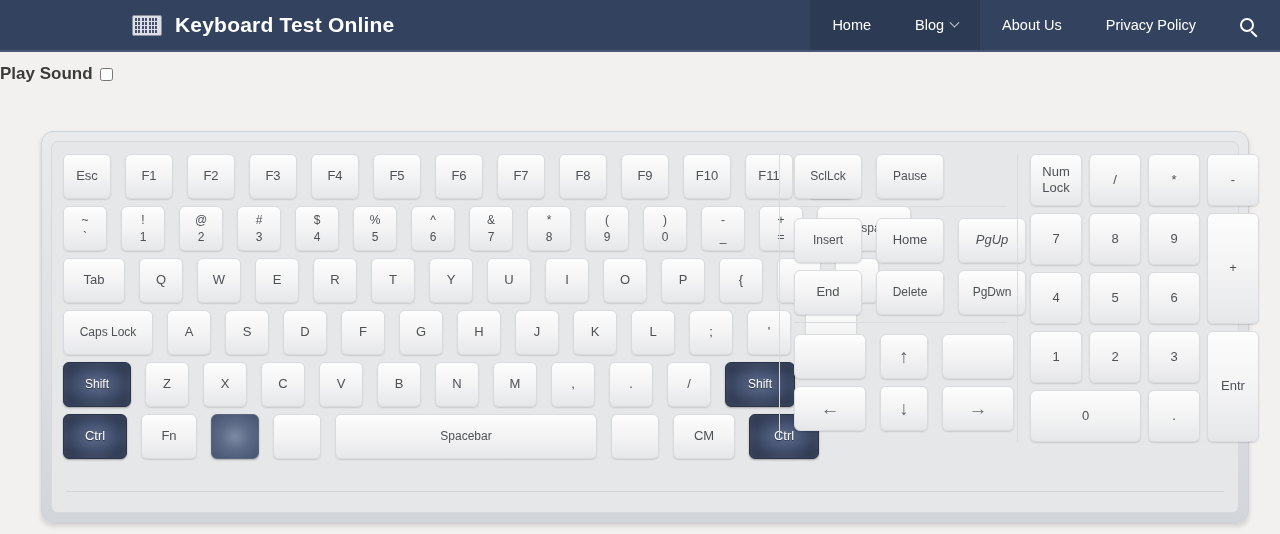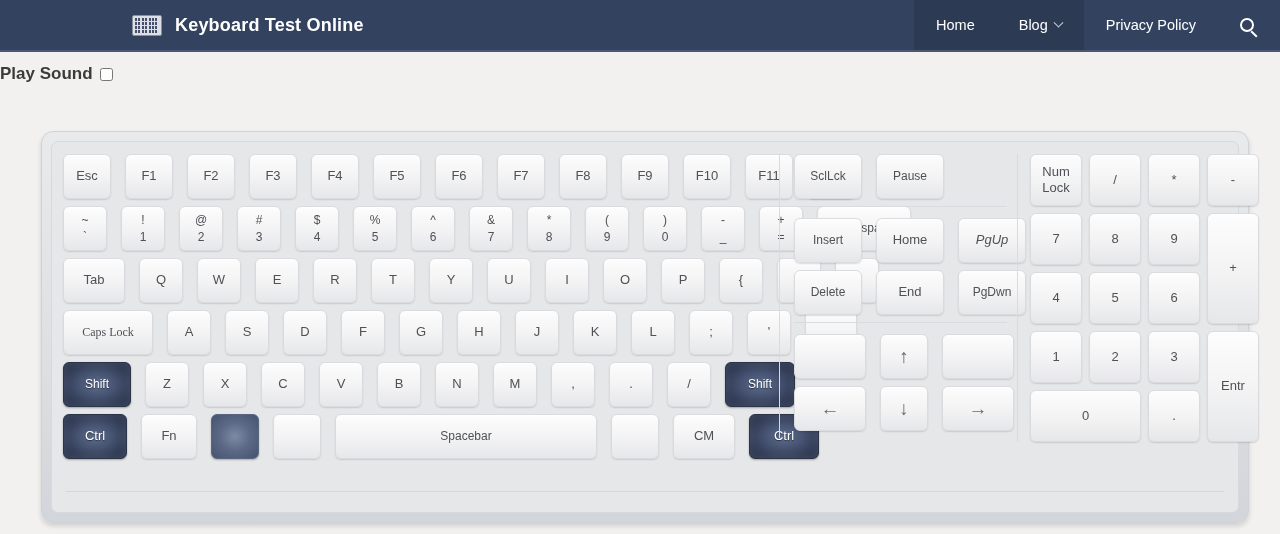--- a/index.html
+++ b/index.html
@@ -39,21 +39,21 @@
     gap: 1px;
     padding: 2px;
   }
   .brand-icon i {
     display: block;
     background: repeating-linear-gradient(to right,
       #46506b 0 2px, transparent 2px 3.4px);
   }
   .brand-title {
     color: #fff;
-    font-size: 18px;
+    font-size: 21px;
     font-weight: bold;
     letter-spacing: .2px;
     white-space: nowrap;
   }
   .nav {
     margin-left: auto;
     display: flex; align-items: stretch;
   }
   .nav a {
     display: flex; align-items: center;
@@ -205,20 +205,21 @@
           <i></i>
       </span>
       <span class="brand-title">Keyboard Test Online</span>
     </div>
     <nav class="nav">
       <a class="tinted">Home</a>
       <a class="tinted">
         <span>Blog</span>
         <span class="caret"></span>
       </a>
+      <a>About Us</a>
       <a>Privacy Policy</a>
       <a class="search-btn">
         <span class="search-glyph"></span>
       </a>
     </nav>
   </div>
 
   <div class="soundbar">
     <span class="lbl">Play Sound</span>
     <input type="checkbox" style="">
@@ -367,21 +368,21 @@
                 <span>{</span>
               </div>
               <div class="key" style="width: 44px;">
                 <span>}</span>
               </div>
               <div class="key" style="width: 44px;">
                 <span>\</span>
               </div>
             </div>
           <div class="row">
-              <div class="key small" style="width: 90px; font-family: Liberation Serif, serif;">
+              <div class="key small" style="width: 90px;">
                 <span>Caps Lock</span>
               </div>
               <div class="key" style="width: 44px;">
                 <span>A</span>
               </div>
               <div class="key" style="width: 44px;">
                 <span>S</span>
               </div>
               <div class="key" style="width: 44px;">
                 <span>D</span>
@@ -495,25 +496,25 @@
                 <span>Insert</span>
               </div>
               <div class="key" style="width: 68px;">
                 <span>Home</span>
               </div>
               <div class="key" style="width: 68px; font-style: italic;">
                 <span>PgUp</span>
               </div>
             </div>
           <div class="row">
+              <div class="key" style="width: 68px;">
+                <span>End</span>
+              </div>
               <div class="key small" style="width: 68px;">
                 <span>Delete</span>
-              </div>
-              <div class="key" style="width: 68px;">
-                <span>End</span>
               </div>
               <div class="key small" style="width: 68px;">
                 <span>PgDwn</span>
               </div>
             </div>
           <div class="sep-h"></div>
           <div class="row">
               <div class="key" style="width: 72px;">
                 <span></span>
               </div>

